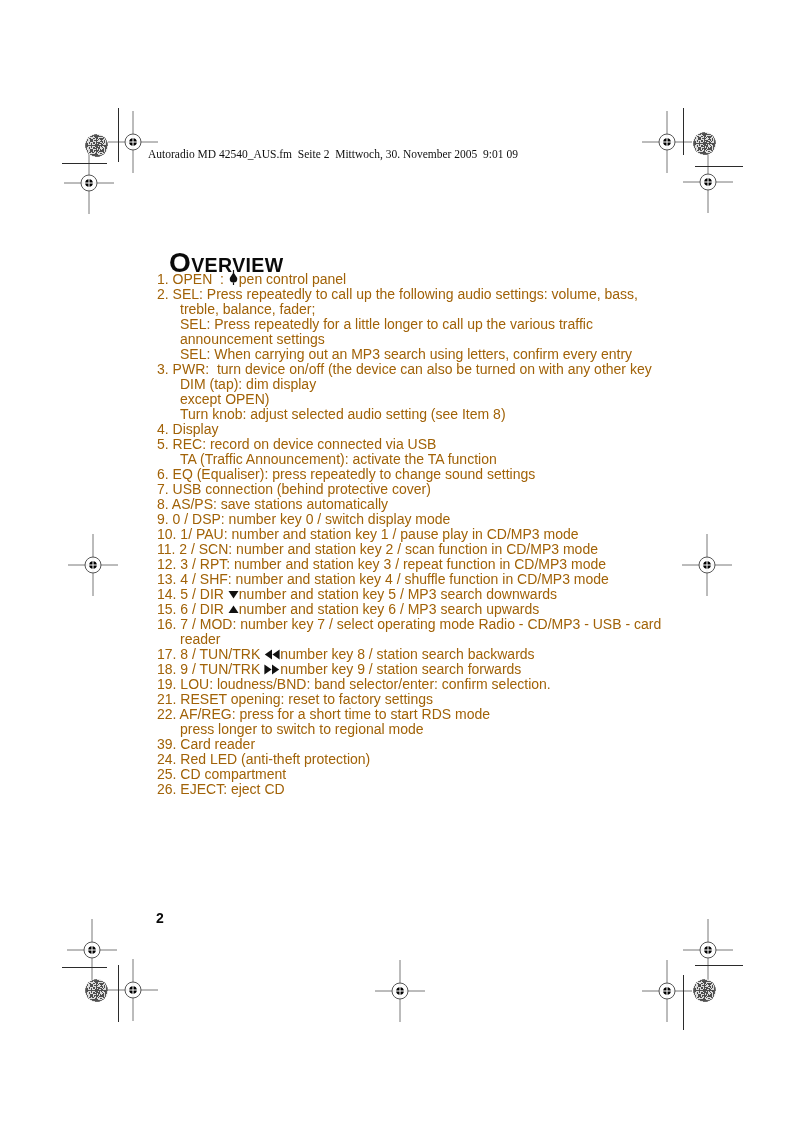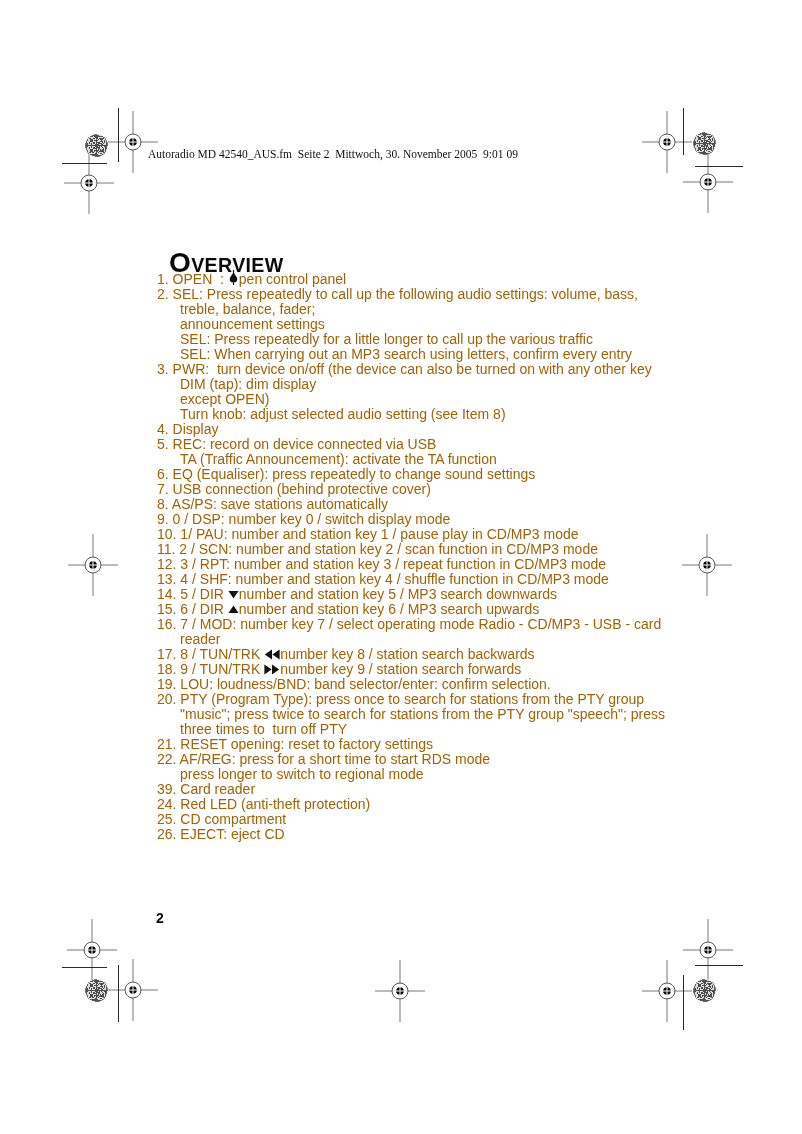--- a/index.html
+++ b/index.html
@@ -51,22 +51,22 @@
       <div class="item">
         <div class="line first"><span>1. </span>OPEN  : <span class="inline-icon"><svg width="11" height="15" viewBox="0 0 11 15">
               <line x1="5.5" y1="0" x2="5.5" y2="3.2" stroke="#111" stroke-width="1.2"></line>
               <path d="M5.5 2.2 L9.2 8.1 Q9.8 12.6 5.5 12.6 Q1.2 12.6 1.8 8.1 Z" fill="#111"></path>
               <line x1="5.5" y1="12.4" x2="5.5" y2="15" stroke="#111" stroke-width="1.2"></line>
             </svg></span>pen control panel</div>
       </div>
       <div class="item">
         <div class="line first"><span>2. </span>SEL: Press repeatedly to call up the following audio settings: volume, bass,</div>
         <div class="line">treble, balance, fader;</div>
+        <div class="line">SEL: Press repeatedly for a little longer to call up the various traffic</div>
         <div class="line">announcement settings</div>
-        <div class="line">SEL: Press repeatedly for a little longer to call up the various traffic</div>
         <div class="line">SEL: When carrying out an MP3 search using letters, confirm every entry</div>
       </div>
       <div class="item">
         <div class="line first"><span>3. </span>PWR:  turn device on/off (the device can also be turned on with any other key</div>
         <div class="line">DIM (tap): dim display</div>
         <div class="line">except OPEN)</div>
         <div class="line">Turn knob: adjust selected audio setting (see Item 8)</div>
       </div>
       <div class="item">
         <div class="line first"><span>4. </span>Display</div>
@@ -120,25 +120,20 @@
             </svg></span>number key 8 / station search backwards</div>
       </div>
       <div class="item">
         <div class="line first"><span>18. </span>9 / TUN/TRK <span class="inline-icon"><svg width="16" height="11" viewBox="0 0 16 11">
               <polygon points="0.4,0.5 7.6,5.5 0.4,10.5" fill="#111"></polygon>
               <polygon points="8,0.5 15.2,5.5 8,10.5" fill="#111"></polygon>
             </svg></span>number key 9 / station search forwards</div>
       </div>
       <div class="item">
         <div class="line first"><span>19. </span>LOU: loudness/BND: band selector/enter: confirm selection.</div>
-      </div>
-      <div class="item">
-        <div class="line first"><span>20. </span>PTY (Program Type): press once to search for stations from the PTY group</div>
-        <div class="line">"music"; press twice to search for stations from the PTY group "speech"; press</div>
-        <div class="line">three times to  turn off PTY</div>
       </div>
       <div class="item">
         <div class="line first"><span>21. </span>RESET opening: reset to factory settings</div>
       </div>
       <div class="item">
         <div class="line first"><span>22. </span>AF/REG: press for a short time to start RDS mode</div>
         <div class="line">press longer to switch to regional mode</div>
       </div>
       <div class="item">
         <div class="line first"><span>39. </span>Card reader</div>

